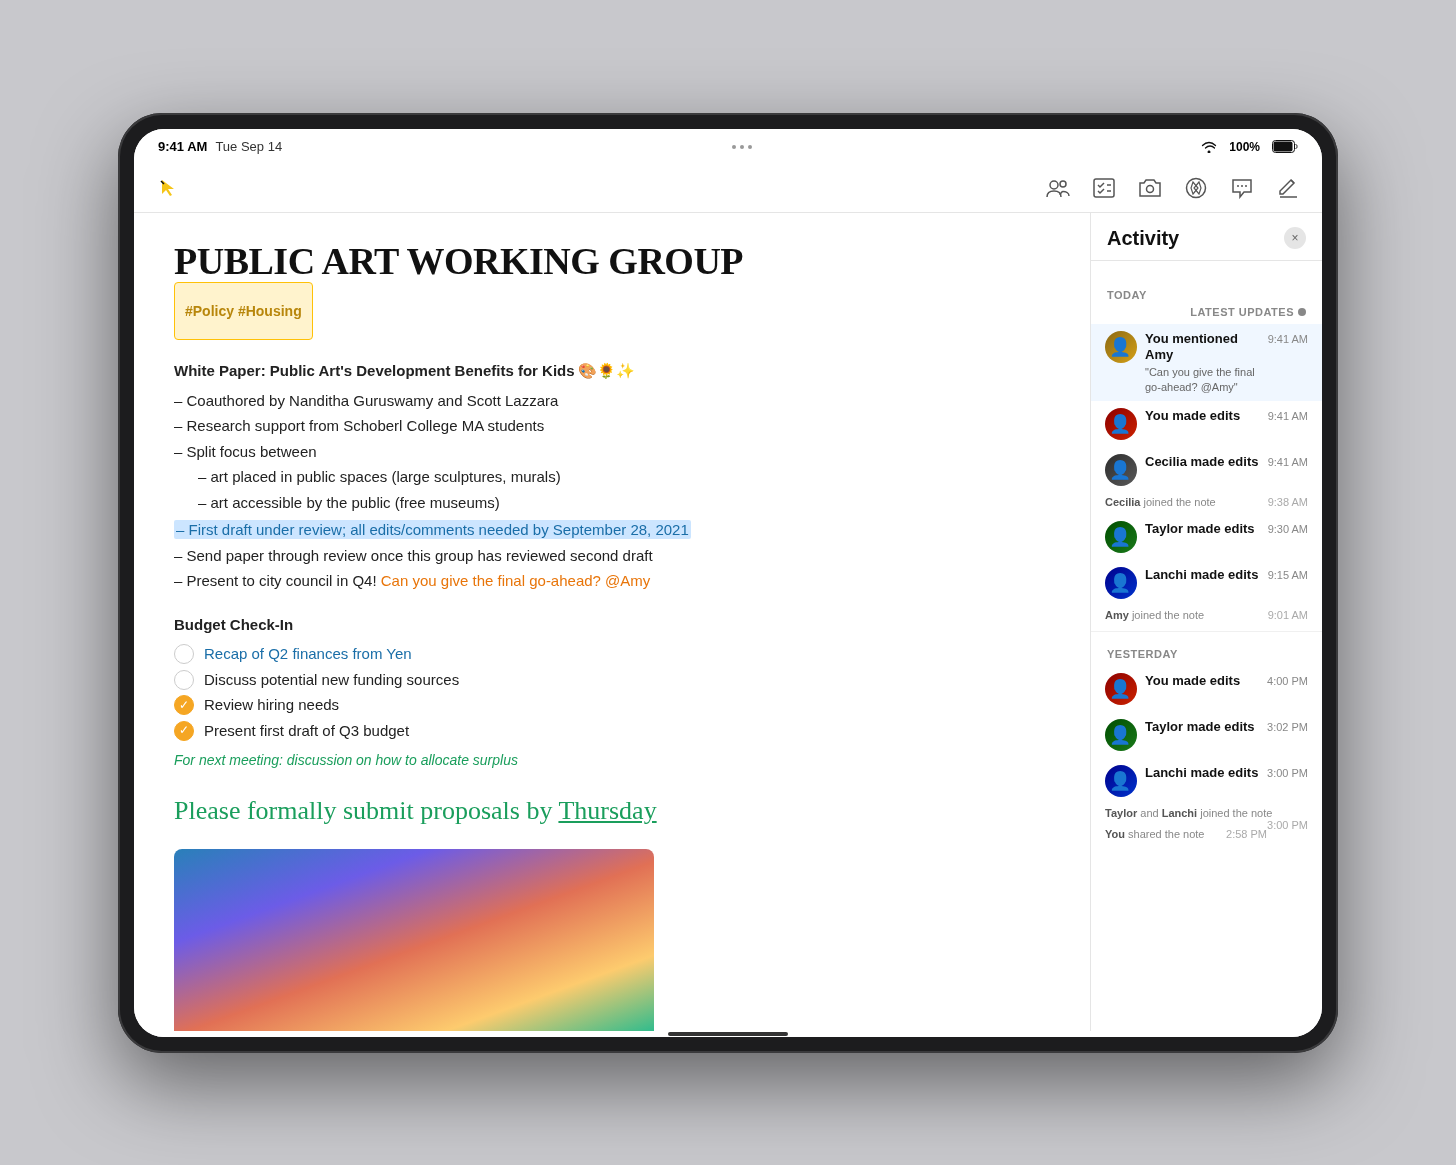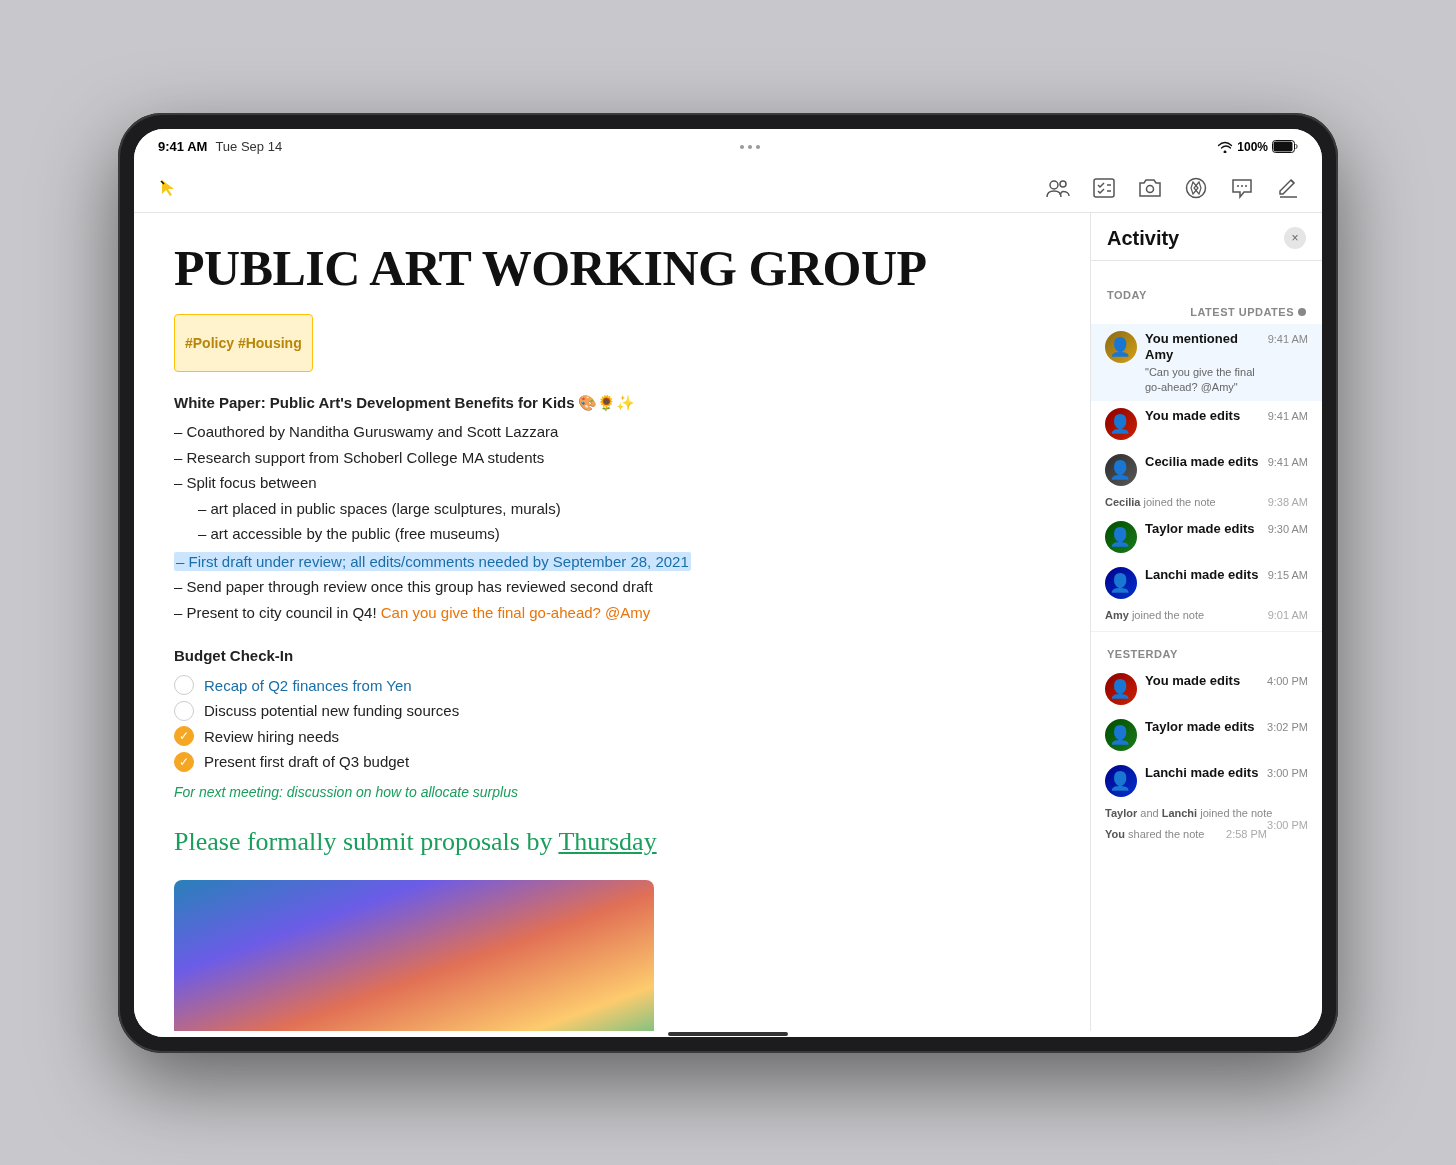--- a/index.html
+++ b/index.html
@@ -39,21 +39,21 @@
       height: 36px;
       background: #fff;
       display: flex;
       align-items: center;
       justify-content: space-between;
       padding: 0 24px;
       font-size: 13px;
       font-weight: 600;
     }
     .status-time { font-weight: 700; font-size: 13px; }
-    .status-right { display: flex; align-items: center; gap: 4px; font-size: 13px; }
+    .status-right { display: flex; align-items: center; gap: 12px; font-size: 13px; }
     .status-center { display: flex; gap: 4px; align-items: center; }
     .status-dot { width: 4px; height: 4px; background: #999; border-radius: 50%; }
 
     
     .toolbar {
       height: 48px;
       background: #fff;
       border-bottom: 1px solid #e5e5e5;
       display: flex;
       align-items: center;
@@ -90,25 +90,24 @@
       position: relative;
     }
 
     .meeting-label {
       font-size: 15px;
       color: #555;
       margin-bottom: 10px;
     }
 
     .note-title {
-      font-size: 50px;
+      font-size: 38px;
       font-weight: 900;
       color: #111;
       line-height: 1.1;
-      margin-bottom: 18px;
       font-family: 'Georgia', serif;
       text-transform: uppercase;
       letter-spacing: -0.5px;
     }
 
     .hashtags {
       display: inline-block;
       background: #fff3cd;
       border: 1px solid #ffc107;
       color: #b8860b;

